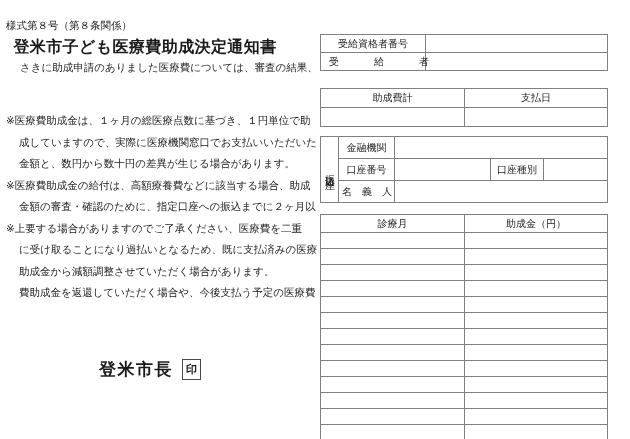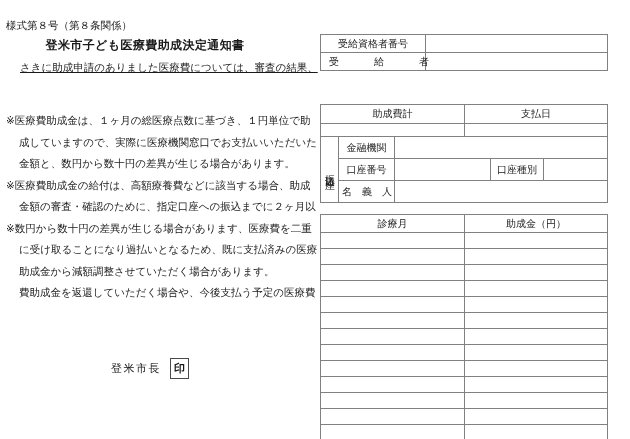--- a/index.html
+++ b/index.html
@@ -30,37 +30,37 @@
     top: 19px;
     font-size: 10.5px;
     white-space: nowrap;
   }
   .doc-title {
     position: absolute;
     left: 0;
     top: 37px;
     width: 290px;
     text-align: center;
-    font-size: 12px;
+    font-size: 16px;
     font-weight: bold;
     letter-spacing: 0.4px;
     white-space: nowrap;
   }
   .intro-block {
     position: absolute;
     left: 6px;
     top: 58px;
     width: 288px;
   }
   .intro-line {
     font-size: 10.5px;
     line-height: 19px;
     white-space: nowrap;
   }
-  .intro-line.indent { text-indent: 14px; text-decoration: underline; }
+  .intro-line.indent { text-indent: 14px; }
 
   .notes-block {
     position: absolute;
     left: 6px;
     top: 110px;
     width: 292px;
   }
   .note-para { margin-bottom: 0; }
   .note-line {
     font-size: 10.5px;
@@ -72,22 +72,22 @@
   .signature-row {
     position: absolute;
     left: 0;
     top: 358px;
     width: 300px;
     display: flex;
     align-items: center;
     justify-content: center;
   }
   .signature-name {
-    font-size: 11px;
-    font-weight: normal;
+    font-size: 17px;
+    font-weight: bold;
     letter-spacing: 1.5px;
     white-space: nowrap;
   }
   .seal-box {
     margin-left: 9px;
     width: 17px;
     height: 19px;
     border: 1px solid #4a4a4a;
     font-size: 11px;
     line-height: 19px;
@@ -116,21 +116,21 @@
   .lbl-spread {
     letter-spacing: 5px;
     text-indent: 5px;
     white-space: nowrap;
   }
   .val { background: #fff; }
 
   #recipient-table { left: 320px; top: 34px; width: 288px; }
   #recipient-table td { height: 17px; margin-left: 8px; }
 
-  #subsidy-total-table { left: 320px; top: 88px; width: 288px; margin-top: 16px; }
+  #subsidy-total-table { left: 320px; top: 88px; width: 288px; }
   #subsidy-total-table td { height: 18px; }
 
   #bank-table { left: 320px; top: 136px; width: 288px; }
   #bank-table td { height: 21px; }
   .vert-label {
     writing-mode: vertical-rl;
     text-orientation: upright;
     text-align: center;
     letter-spacing: 2px;
     white-space: nowrap;
@@ -162,21 +162,21 @@
       <div class="note-line cont">成していますので、実際に医療機関窓口でお支払いいただいた</div>
       <div class="note-line cont">金額と、数円から数十円の差異が生じる場合があります。</div>
     </div>
 
     <div class="note-para">
       <div class="note-line">※医療費助成金の給付は、高額療養費などに該当する場合、助成</div>
       <div class="note-line cont">金額の審査・確認のために、指定口座への振込までに２ヶ月以</div>
     </div>
 
     <div class="note-para">
-      <div class="note-line">※数円から数十円の差異が生じる場合があります、医療費を二重</div>
+      <div class="note-line">※上要する場合がありますのでご了承ください、医療費を二重</div>
       <div class="note-line cont">に受け取ることになり過払いとなるため、既に支払済みの医療</div>
       <div class="note-line cont">助成金から減額調整させていただく場合があります。</div>
       <div class="note-line cont">費助成金を返還していただく場合や、今後支払う予定の医療費</div>
     </div>
 
   </div>
 
   <div class="signature-row">
     <span class="signature-name">登米市長</span>
     <span class="seal-box">印</span>

